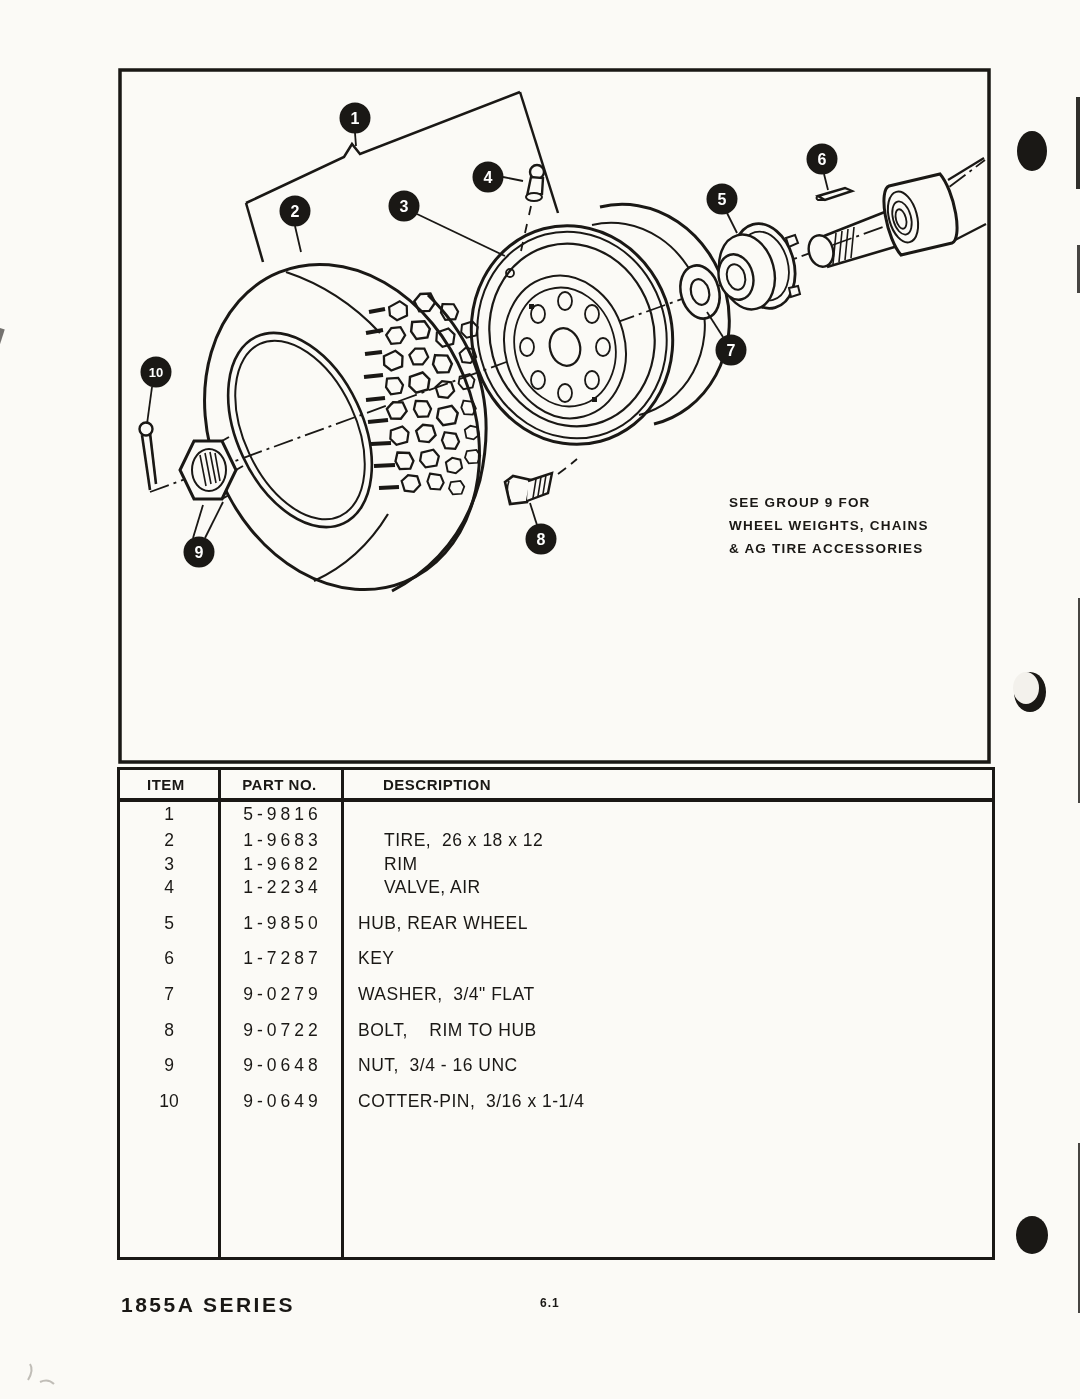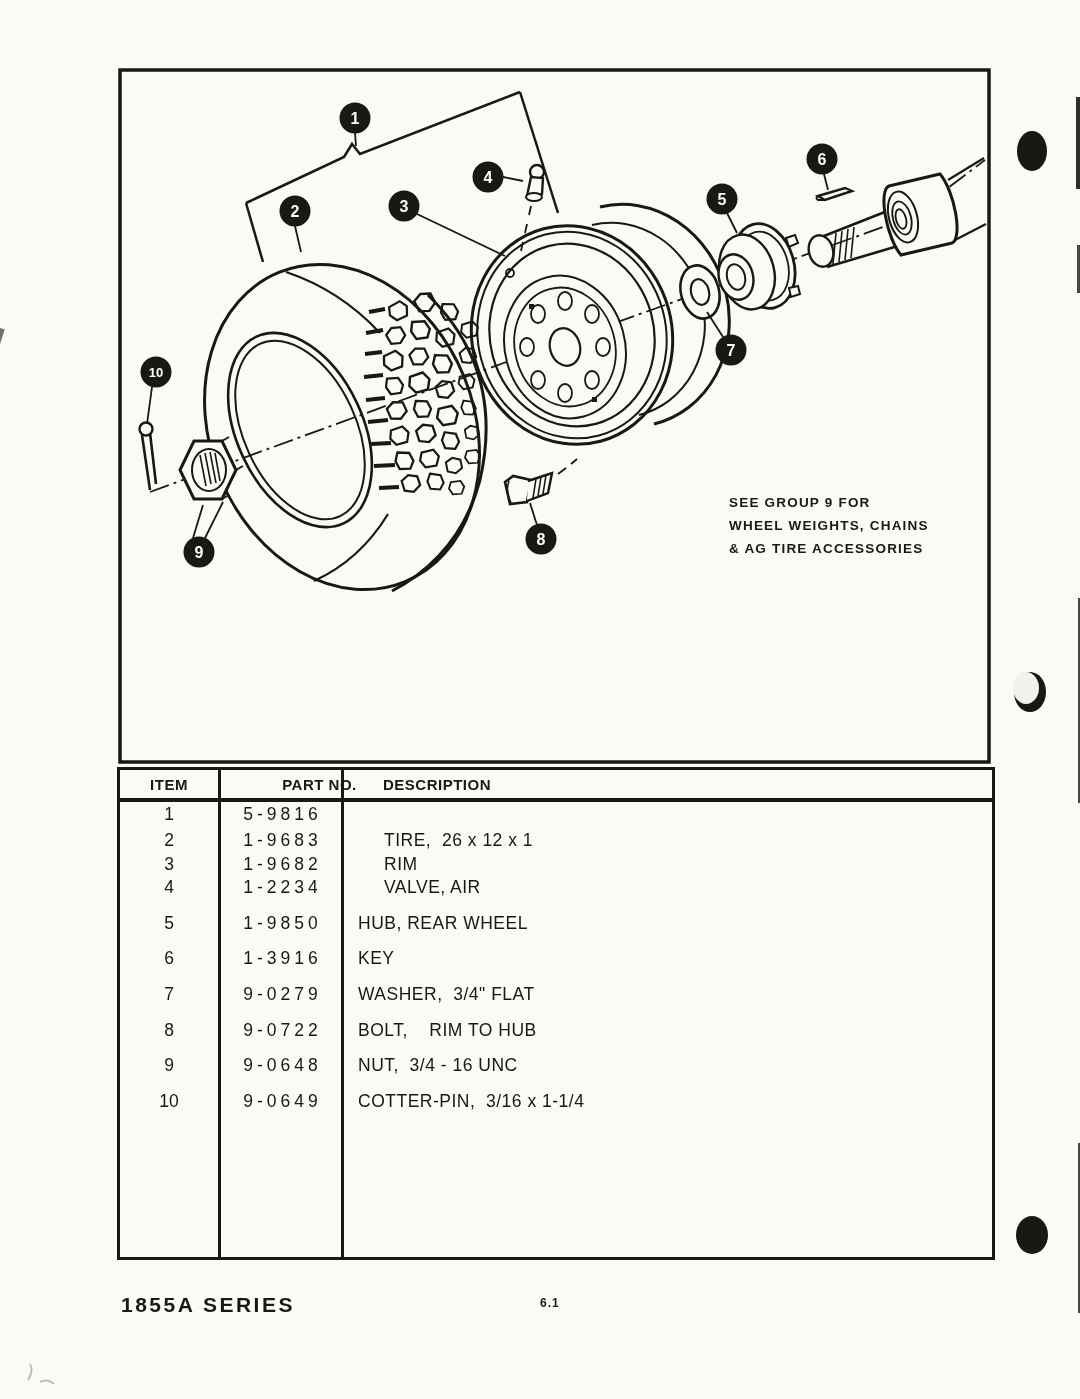--- a/index.html
+++ b/index.html
@@ -11,22 +11,22 @@
   #art{position:absolute;left:0;top:0;width:1080px;height:1399px;}
   .abs{position:absolute;}
   #title{left:121px;top:36px;font-size:30px;font-weight:bold;letter-spacing:2px;}
   #note{left:729px;top:491px;font-size:13.5px;font-weight:bold;letter-spacing:1.2px;line-height:23px;white-space:pre-line;}
   
   #tablebox{left:117px;top:767px;width:872px;height:487px;border:3px solid #1a1815;}
   .vline{position:absolute;top:0;bottom:0;width:2.5px;background:#1a1815;}
   #v1{left:98px;} #v2{left:221px;}
   #hline{position:absolute;top:28px;left:0;right:0;height:4px;background:#1a1815;}
   .hcell{position:absolute;top:6px;font-size:15px;font-weight:bold;letter-spacing:0.5px;}
-  #h-item{left:0;width:98px;text-align:center;}
-  #h-part{left:98px;width:123px;text-align:center;padding-left:40px;}
+  #h-item{left:0;width:98px;padding-left:27px;}
+  #h-part{left:98px;width:123px;text-align:center;}
   #h-desc{left:235px;margin-left:28px;}
   .trow{position:absolute;left:0;width:100%;height:24px;font-size:17.5px;}
   .c-item{position:absolute;left:0;width:98px;text-align:center;}
   .c-part{position:absolute;left:98px;width:129px;text-align:center;letter-spacing:4px;}
   .c-desc{position:absolute;left:238px;white-space:pre;letter-spacing:0.5px;}
   .indent .c-desc{padding-left:26px;}
   
   #footer-series{left:121px;top:1293px;font-size:21px;font-weight:bold;letter-spacing:2.5px;}
   #footer-page{left:540px;top:1296px;font-size:12px;font-weight:bold;letter-spacing:1px;}
 </style>
@@ -291,40 +291,40 @@
   <span class="hcell" id="h-part">PART NO.</span>
   <span class="hcell" id="h-desc">DESCRIPTION</span>
 
   <div class="trow" style="top:34px">
         <span class="c-item">1</span>
         <span class="c-part">5-9816</span>
       </div>
   <div class="trow indent" style="top:60px">
         <span class="c-item">2</span>
         <span class="c-part">1-9683</span>
-        <span class="c-desc">TIRE,  26 x 12 x 1</span>
+        <span class="c-desc">TIRE,  26 x 18 x 12</span>
       </div>
   <div class="trow indent" style="top:84px">
         <span class="c-item">3</span>
         <span class="c-part">1-9682</span>
         <span class="c-desc">RIM</span>
       </div>
   <div class="trow indent" style="top:107px">
         <span class="c-item">4</span>
         <span class="c-part">1-2234</span>
         <span class="c-desc">VALVE, AIR</span>
       </div>
   <div class="trow" style="top:143px">
         <span class="c-item">5</span>
         <span class="c-part">1-9850</span>
         <span class="c-desc">HUB, REAR WHEEL</span>
       </div>
   <div class="trow" style="top:178px">
         <span class="c-item">6</span>
-        <span class="c-part">1-3916</span>
+        <span class="c-part">1-7287</span>
         <span class="c-desc">KEY</span>
       </div>
   <div class="trow" style="top:214px">
         <span class="c-item">7</span>
         <span class="c-part">9-0279</span>
         <span class="c-desc">WASHER,  3/4" FLAT</span>
       </div>
   <div class="trow" style="top:250px">
         <span class="c-item">8</span>
         <span class="c-part">9-0722</span>

